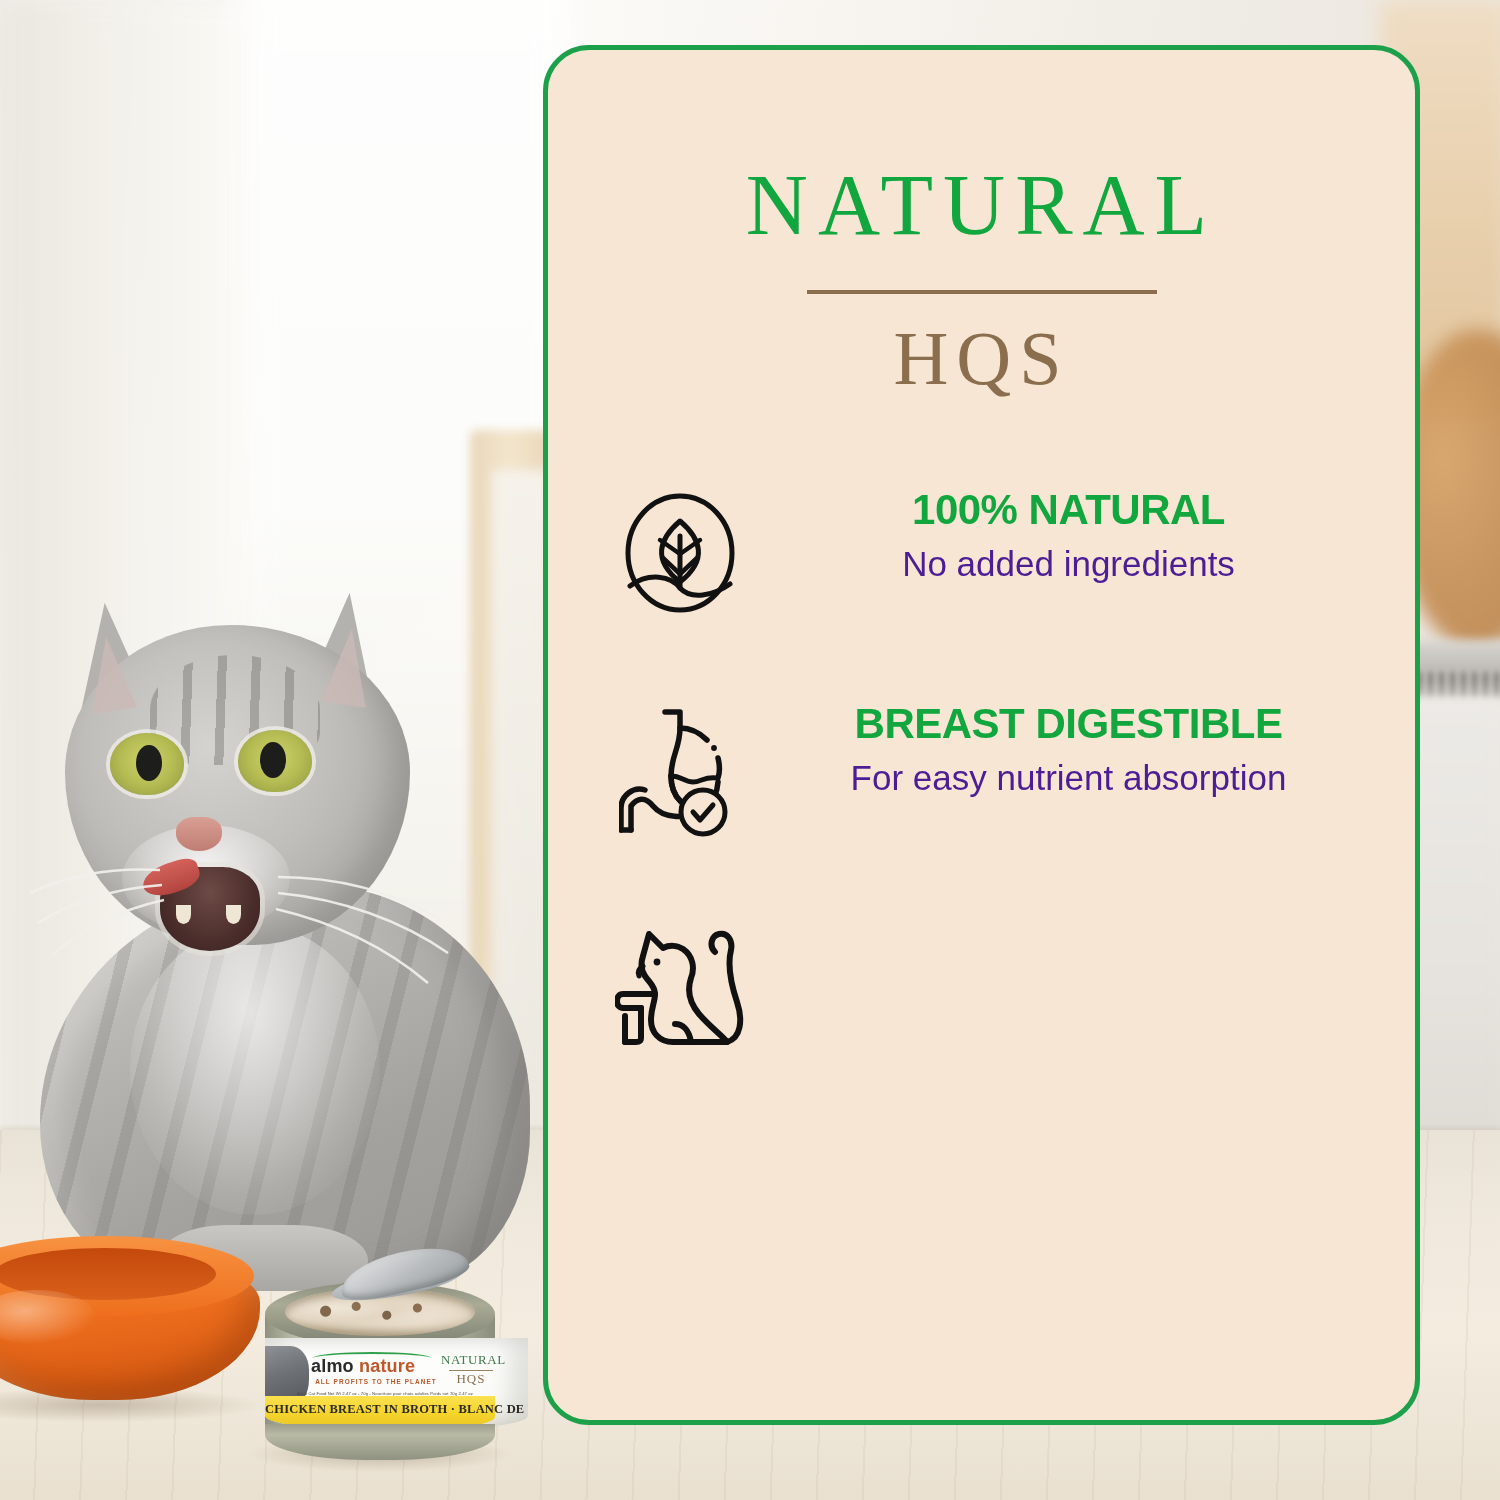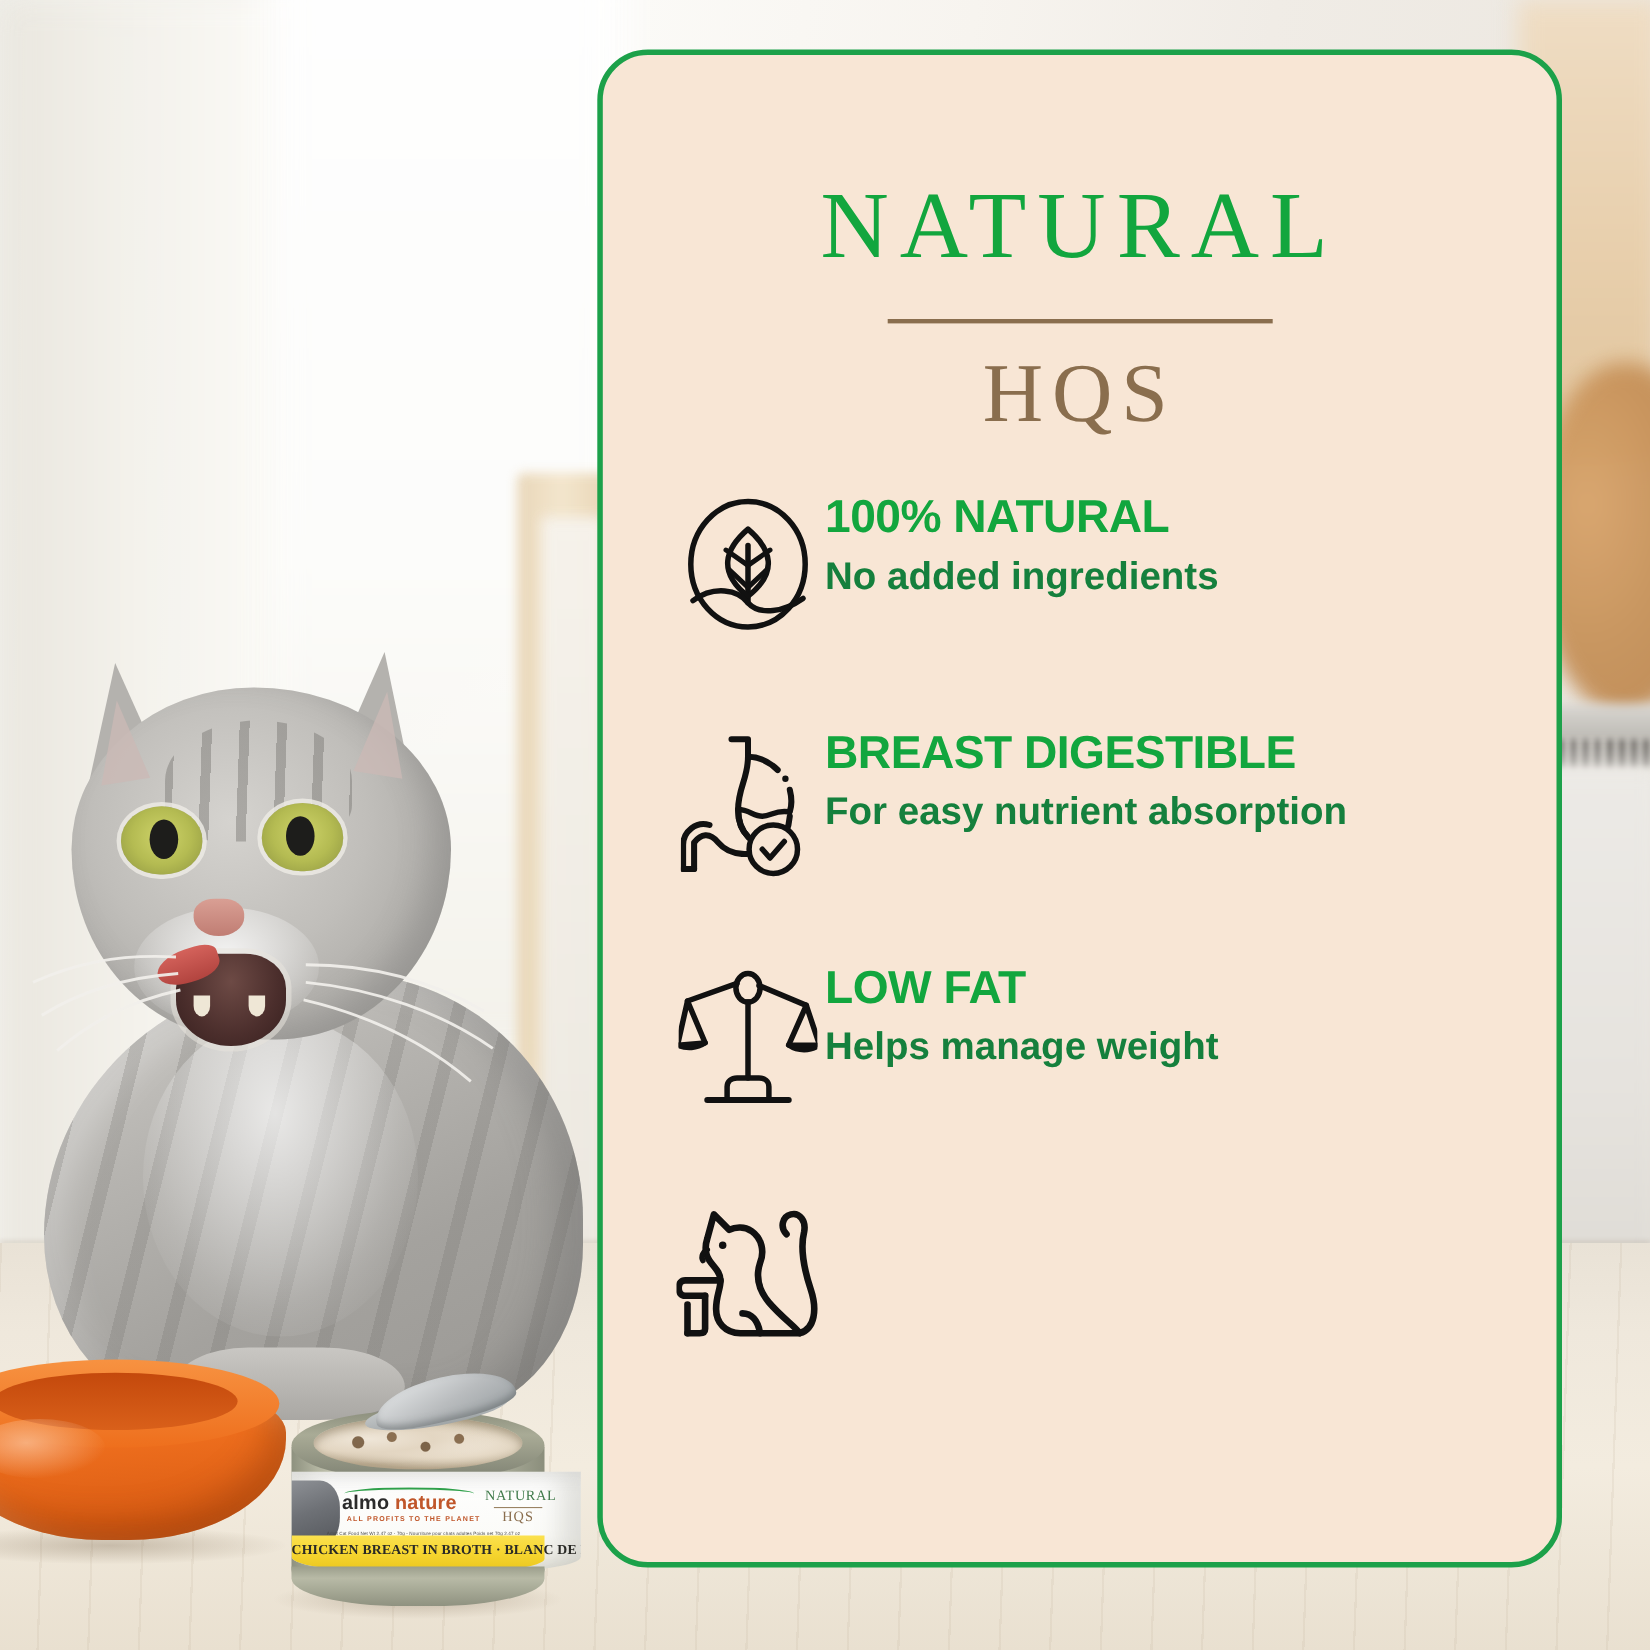--- a/index.html
+++ b/index.html
@@ -295,33 +295,33 @@
     font-size:86px;letter-spacing:10px;color:#12a63e;line-height:1;
     font-weight:400;
   }
   .brand-div{width:350px;height:4px;background:#8a6e4e;margin:42px auto 0;}
   .brand-hqs{
     font-family:"Liberation Serif",serif;
     font-size:76px;letter-spacing:8px;color:#8a6e4e;line-height:1;
     margin-top:26px;font-weight:400;
   }
 
-  .features{margin-top:52px;padding-left:62px;padding-right:28px;}
+  .features{margin-top:92px;padding-left:62px;padding-right:28px;text-align:center;}
   .feature{display:flex;align-items:flex-start;margin-bottom:70px;}
   .feature:last-child{margin-bottom:0;}
   .f-icon{width:140px;flex:0 0 140px;display:flex;justify-content:center;padding-top:4px;}
   .f-text{flex:1;padding-top:0;}
   .f-title{
     font-family:"Liberation Sans",sans-serif;font-weight:700;
     font-size:42px;color:#12a63e;letter-spacing:-.5px;line-height:1.05;
     margin:0 0 10px 0;
   }
   .f-sub{
-    font-family:"Liberation Sans",sans-serif;font-weight:700;
-    font-size:35px;color:#15803d;line-height:1.28;margin:0;
+    font-family:"Liberation Sans",sans-serif;font-weight:400;
+    font-size:35px;color:#4c1d95;line-height:1.28;margin:0;
   }
   .f2 .f-icon{padding-top:0;}
   .f1{margin-bottom:88px;}
   .f2{margin-bottom:78px;}
   .f3{margin-bottom:82px;}
 </style>
 </head>
 <body>
 
 <div class="stage">
@@ -446,41 +446,20 @@
             <circle cx="84" cy="110" r="22" fill="#f8e6d5" stroke="#111" stroke-width="5"></circle>
             <path d="M74 110 L81 118 L94 103" fill="none" stroke="#111" stroke-width="5" stroke-linecap="round" stroke-linejoin="round"></path>
           </svg>
         </div>
         <div class="f-text">
           <p class="f-title">BREAST DIGESTIBLE</p>
           <p class="f-sub">For easy nutrient absorption</p>
         </div>
       </div>
 
-      <div class="feature f3">
-        <div class="f-icon">
-          <svg width="126" height="124" viewBox="0 0 126 124">
-            <ellipse cx="63" cy="18" rx="11" ry="13" fill="none" stroke="#111" stroke-width="5"></ellipse>
-            <path d="M63 31 L63 100" fill="none" stroke="#111" stroke-width="5" stroke-linecap="round"></path>
-            <path d="M53 14 L8 30 M73 16 L116 34" fill="none" stroke="#111" stroke-width="5" stroke-linecap="round"></path>
-            <path d="M8 30 L-1 70 M8 30 L24 68" fill="none" stroke="#111" stroke-width="5" stroke-linecap="round"></path>
-            <path d="M-1 70 A 26 26 0 0 0 24 68" fill="none" stroke="#111" stroke-width="5" stroke-linecap="round"></path>
-            <path d="M-1 70 L24 68" fill="none" stroke="#111" stroke-width="4.5"></path>
-            <path d="M116 34 L100 70 M116 34 L128 70" fill="none" stroke="#111" stroke-width="5" stroke-linecap="round"></path>
-            <path d="M100 70 A 25 25 0 0 0 128 70" fill="none" stroke="#111" stroke-width="5" stroke-linecap="round"></path>
-            <path d="M100 70 L128 70" fill="none" stroke="#111" stroke-width="4.5"></path>
-            <path d="M44 118 L44 108 C 44 103, 48 100, 53 100 L73 100 C 78 100, 82 103, 82 108 L82 118" fill="none" stroke="#111" stroke-width="5" stroke-linejoin="round"></path>
-            <path d="M26 120 L100 120" fill="none" stroke="#111" stroke-width="5.5" stroke-linecap="round"></path>
-          </svg>
-        </div>
-        <div class="f-text">
-          <p class="f-title">LOW FAT</p>
-          <p class="f-sub">Helps manage weight</p>
-        </div>
-      </div>
 
       <div class="feature f4">
         <div class="f-icon">
           <svg width="130" height="134" viewBox="0 0 130 134">
             <path d="M28 36 L34 14 L48 28 C 54 25, 62 25, 68 29 C 78 36, 80 48, 76 58
                      C 72 70, 74 82, 84 94 C 96 108, 108 116, 112 122 L58 122
                      C 44 122, 36 112, 36 100 C 36 88, 40 82, 40 74
                      C 40 66, 34 62, 30 56 C 26 50, 26 42, 28 36 Z" fill="none" stroke="#111" stroke-width="6" stroke-linejoin="round" stroke-linecap="round"></path>
             <circle cx="42" cy="42" r="3.4" fill="#111"></circle>
             <path d="M28 46 C 24 48, 22 52, 24 56" fill="none" stroke="#111" stroke-width="5" stroke-linecap="round"></path>

